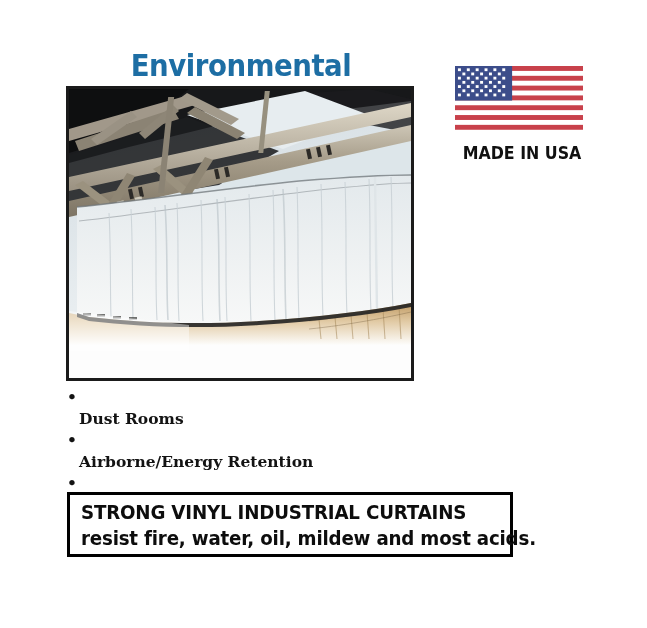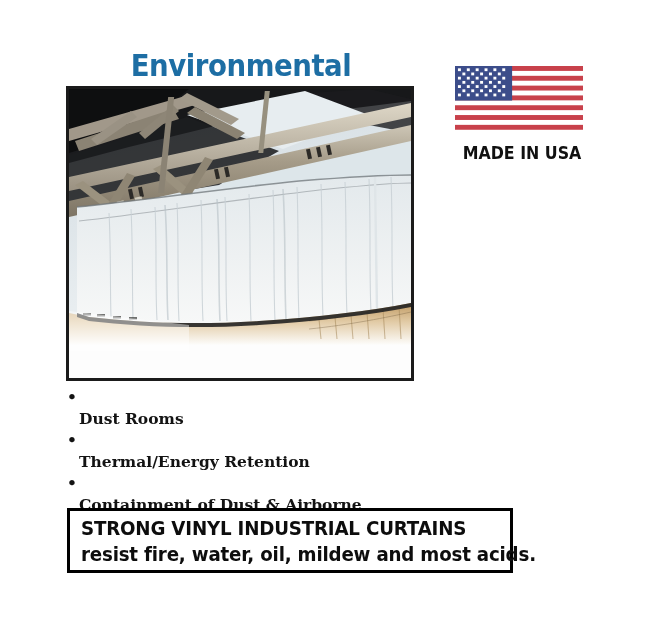--- a/index.html
+++ b/index.html
@@ -79,21 +79,21 @@
     left: 1px;
     top: 0px;
     font-size: 15.5px;
     line-height: 21.5px;
   }
 
   
   #callout-box {
     position: absolute;
     left: 67px;
-    top: 508px;
+    top: 492px;
     width: 446px;
     height: 65px;
     border: 3px solid #000000;
     box-sizing: border-box;
     background: #ffffff;
   }
   #callout-line-1 {
     position: absolute;
     left: 11px;
     top: 4px;
@@ -301,21 +301,21 @@
 
     <path d="M0,222 L120,236 L120,262 L0,262 Z" fill="#ffffff" opacity="0.45"></path>
   </svg>
 </div>
 
 <ul id="feature-list">
   <li>
     <span class="bullet-dot">•</span><span>Dust Rooms</span>
   </li>
   <li>
-    <span class="bullet-dot">•</span><span>Thermal/Energy Retention</span>
+    <span class="bullet-dot">•</span><span>Airborne/Energy Retention</span>
   </li>
   <li>
     <span class="bullet-dot">•</span><span>Containment of Dust &amp; Airborne
 Contaminants</span>
   </li>
 </ul>
 
 <div id="callout-box">
   <div id="callout-line-1">STRONG VINYL INDUSTRIAL CURTAINS</div>
   <div id="callout-line-2">resist fire, water, oil, mildew and most acids.</div>

